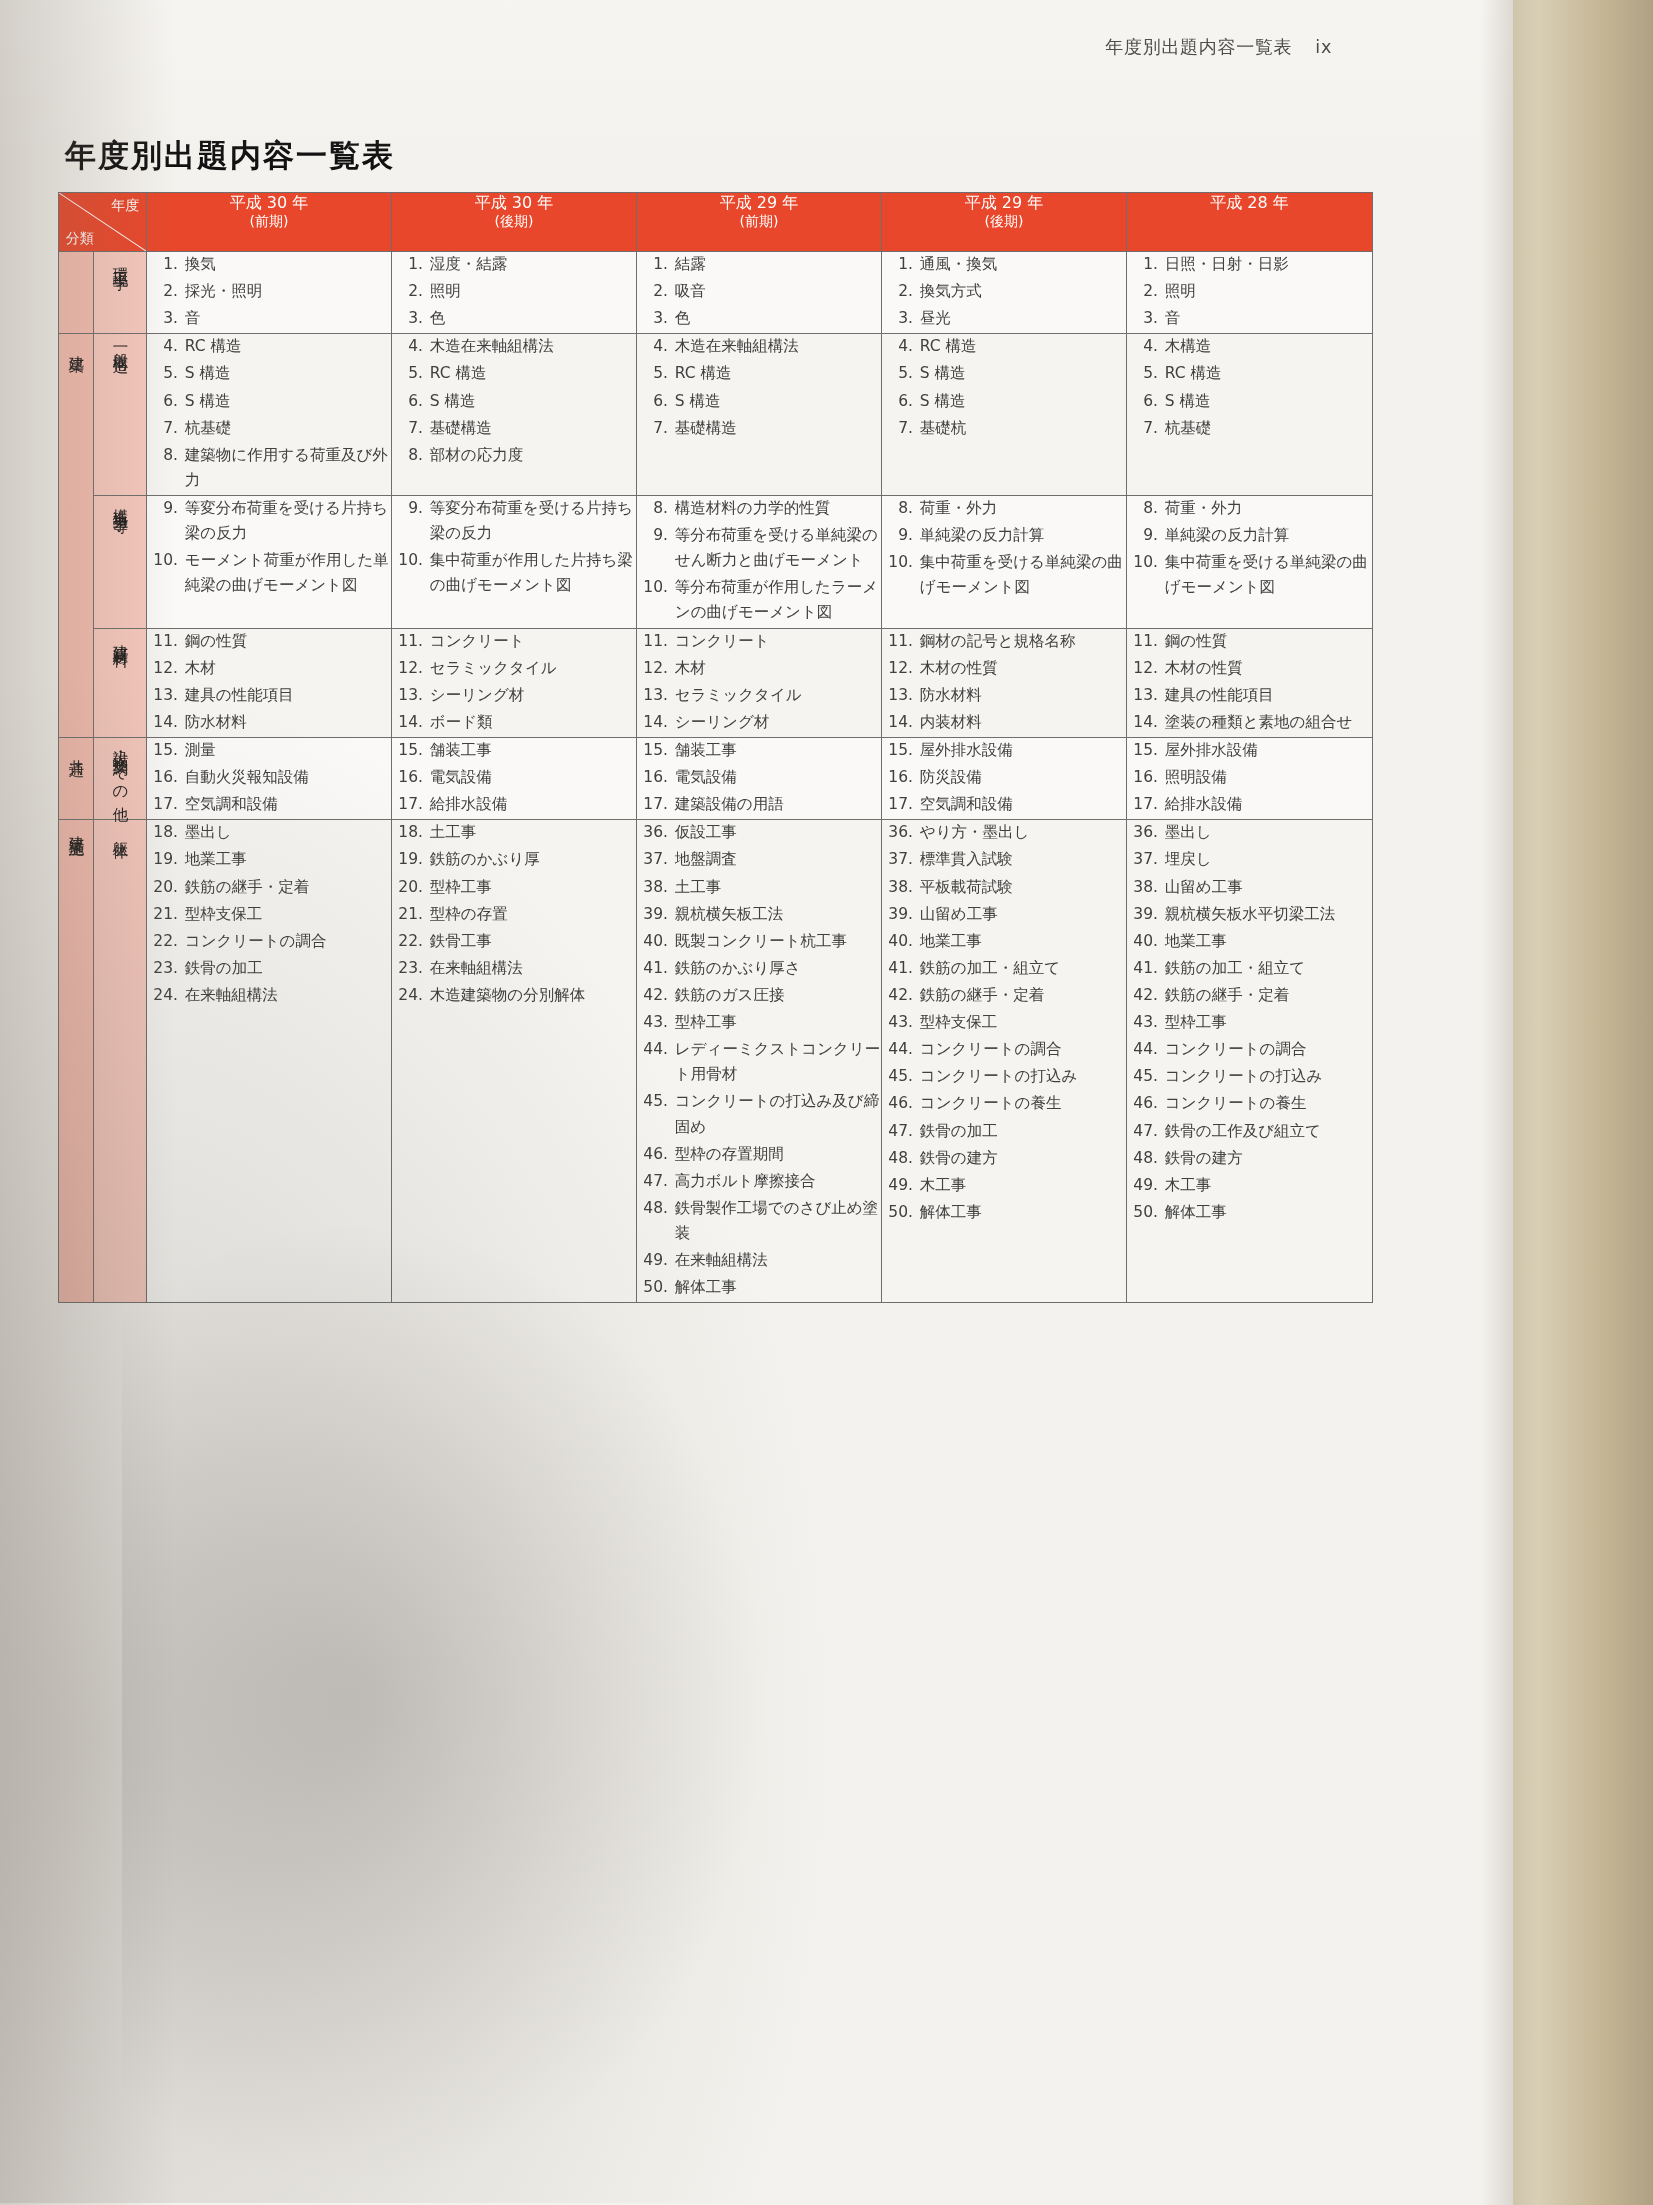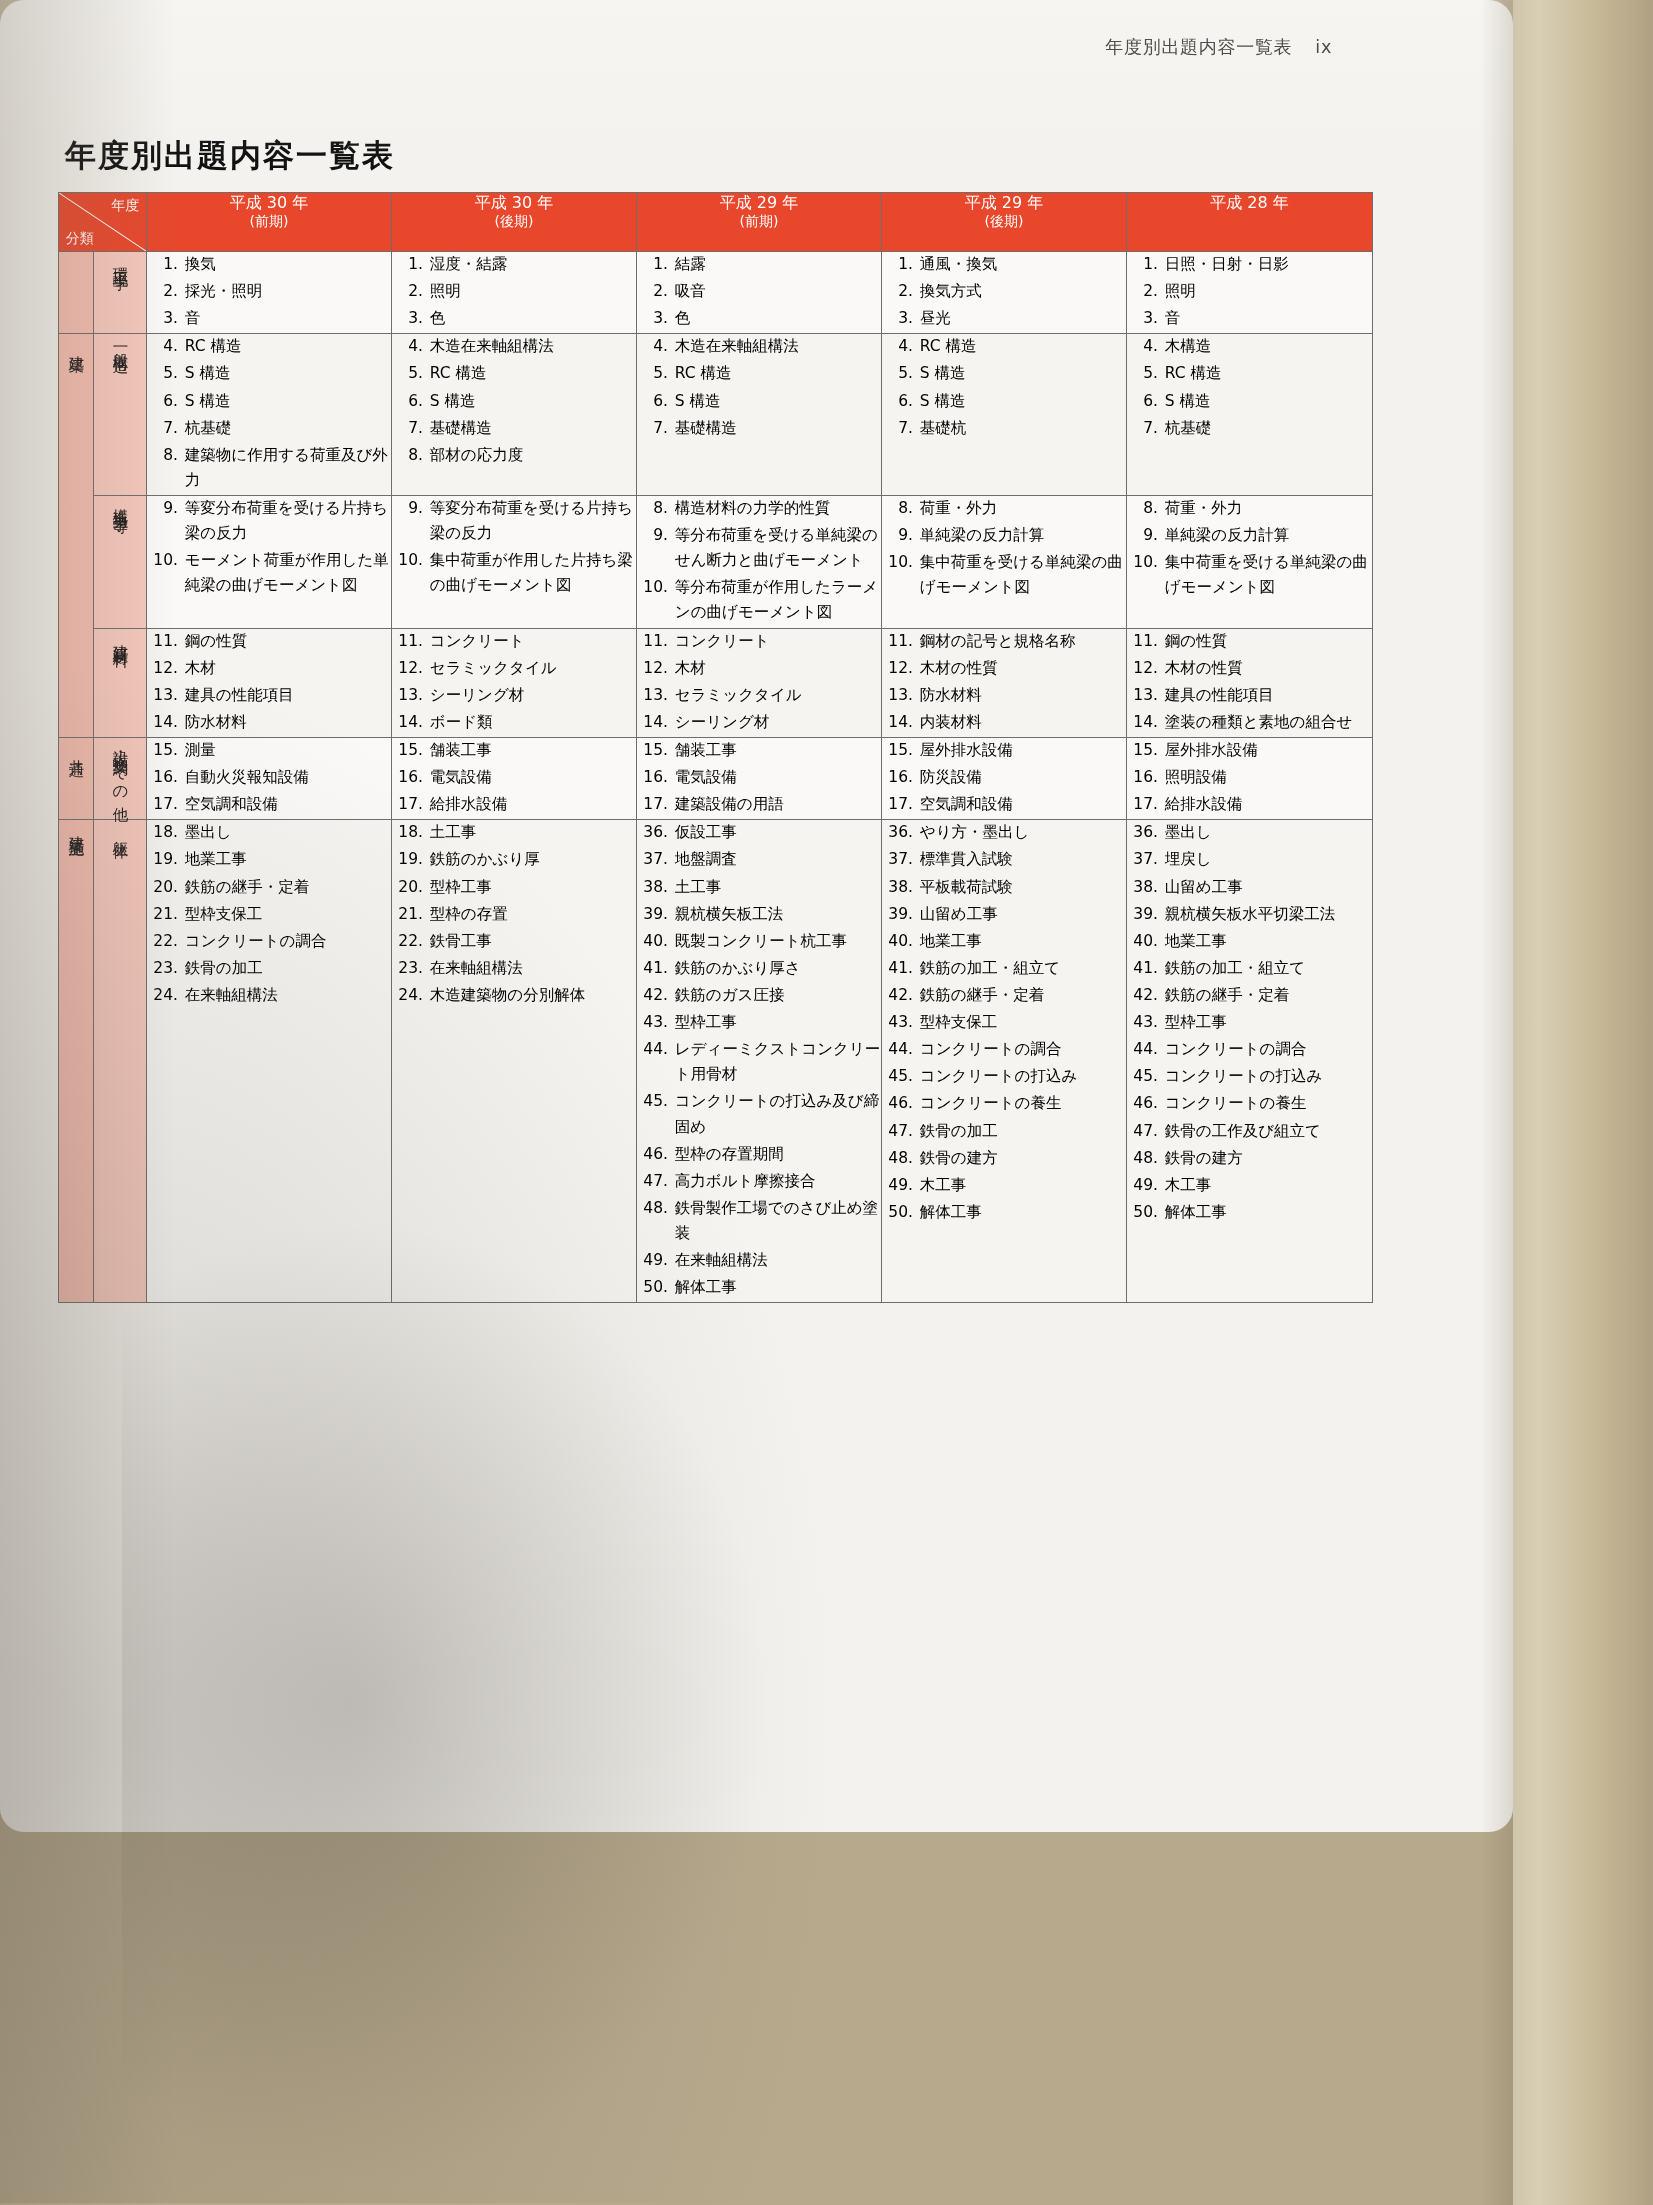--- a/index.html
+++ b/index.html
@@ -12,24 +12,23 @@
     height: 2205px;
     font-family: "DejaVu Sans", "Liberation Sans", sans-serif;
     overflow: hidden;
     position: relative;
   }
   
   #page {
     position: absolute;
     left: 0; top: 0;
     width: 1513px;
-    height: 1832px;
+    height: 2205px;
     background: #f4f2ee;
     box-sizing: border-box;
-    border-radius: 24px;
   }
   
   #gutter {
     position: absolute;
     left: 1513px; top: 0;
     width: 141px; height: 2205px;
     background: linear-gradient(to right, #cfc5ab 0%, #d8cfb6 18%, #c6b896 60%, #b0a083 100%);
   }
   #gutter-shadow {
     position: absolute;
@@ -156,21 +155,21 @@
     line-height: 1.35;
   }
   td.grp {
     background: #f5bdb0;
   }
   
   td.cell {
     padding: 9.5px 6.8px 12px 8px;
     font-size: 15.5px;
     line-height: 1.62;
-    color: #000000;
+    color: #404040;
   }
   td.cell ol {
     margin: 0;
     padding: 0;
     list-style: none;
   }
   td.cell li {
     display: flex;
     gap: 6.8px;
     margin-bottom: 2px;

